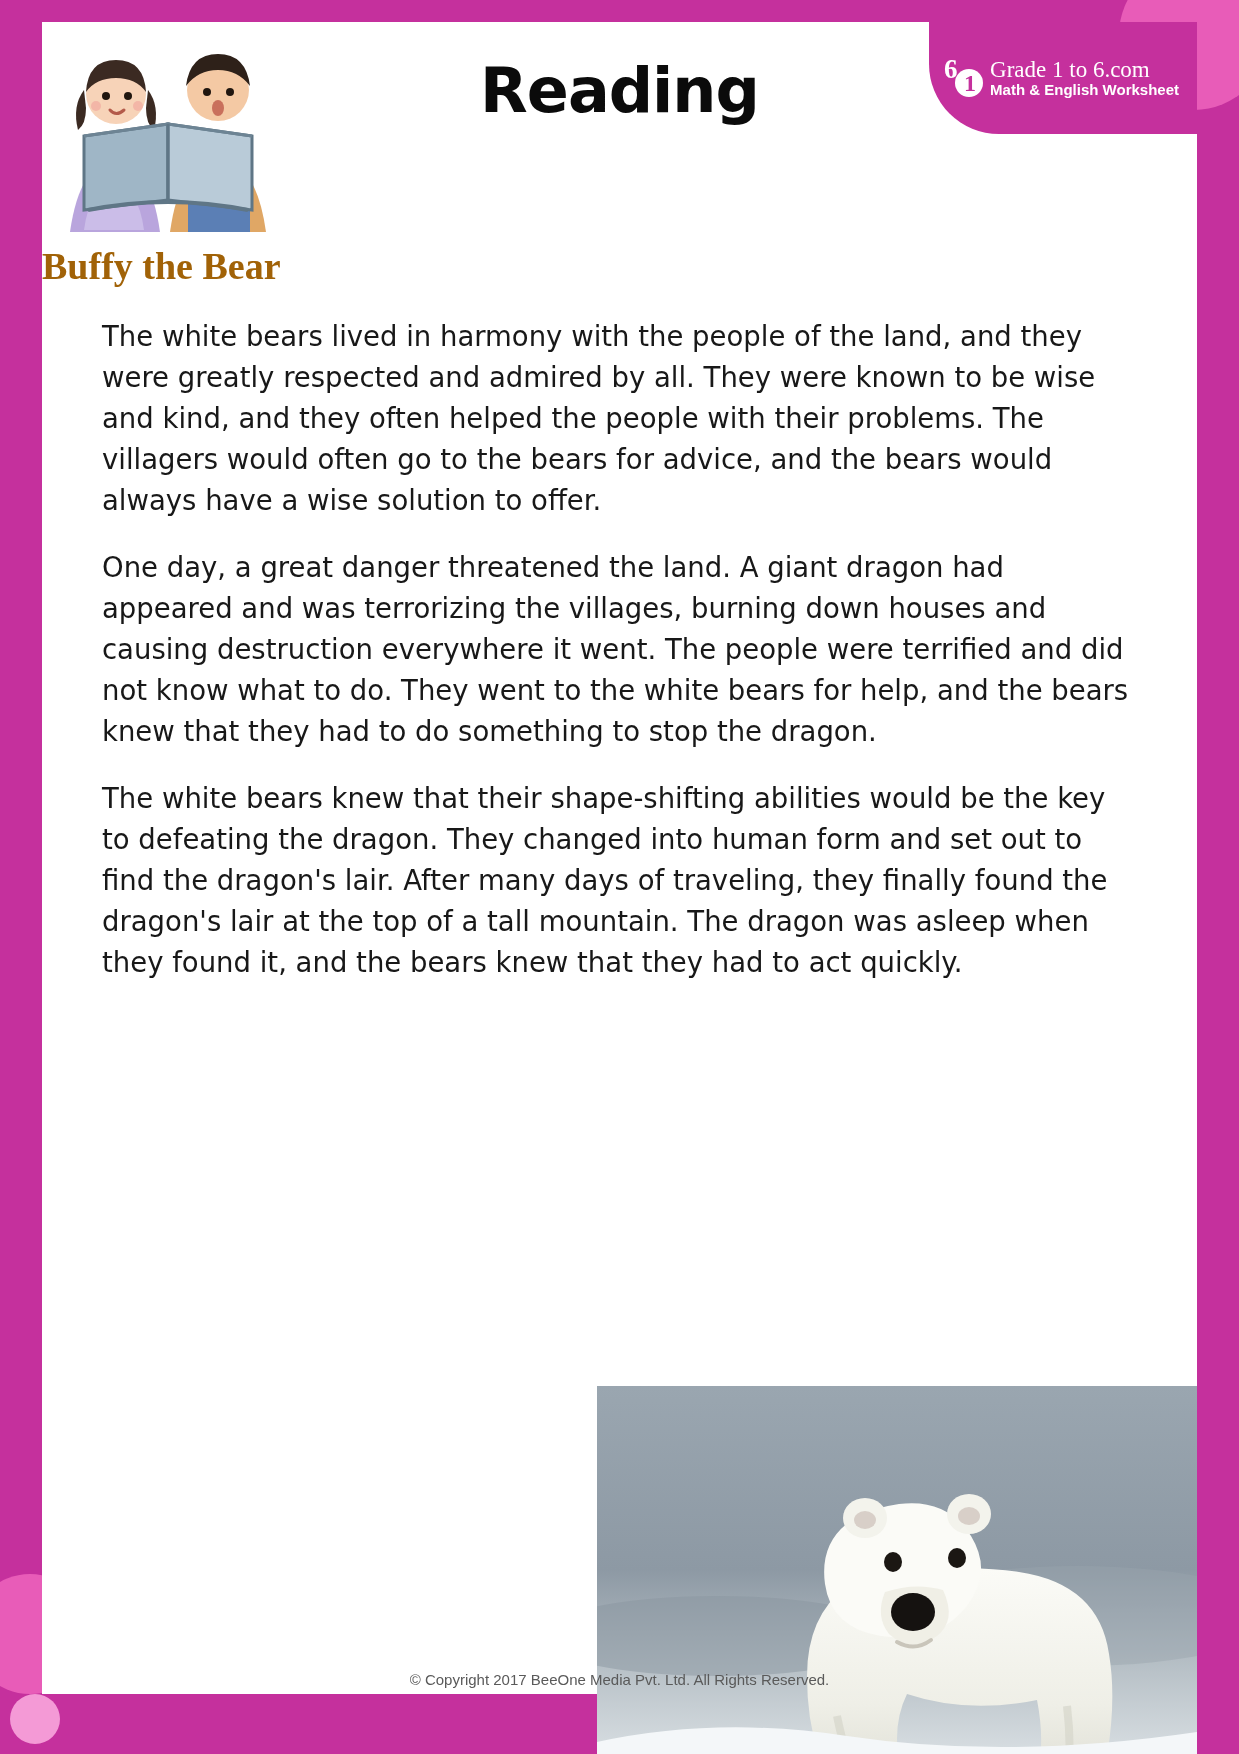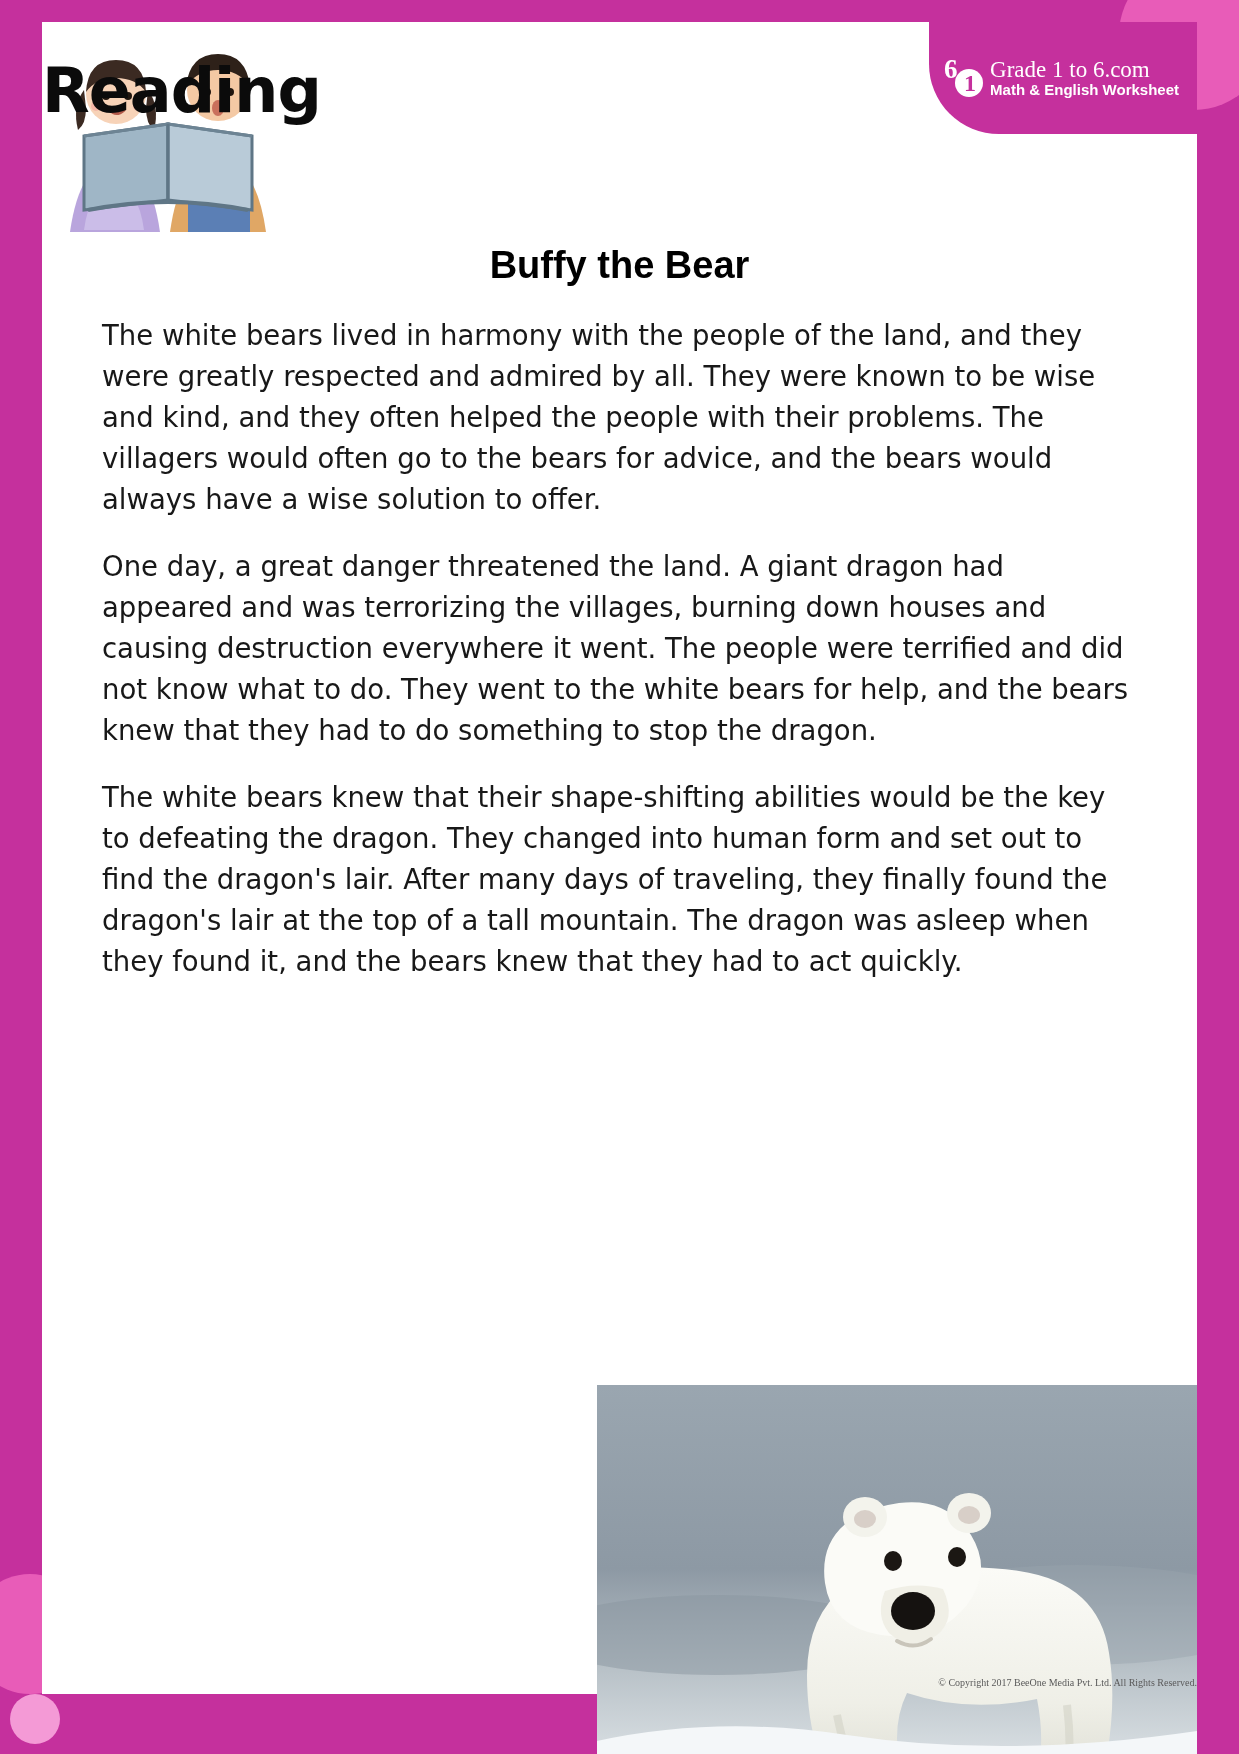--- a/index.html
+++ b/index.html
@@ -39,21 +39,21 @@
 
   
   .header {
     position: relative;
     height: 218px;
   }
   .title {
     position: absolute;
     left: 0; right: 0;
     top: 38px;
-    text-align: left;
+    text-align: center;
     font-family: "DejaVu Sans", sans-serif;
     font-weight: bold;
     font-size: 62px;
     line-height: 1.0;
     color: #0b0b0b;
     letter-spacing: -1px;
   }
 
   
   .kids { position: absolute; left: 8px; top: 10px; width: 230px; height: 210px; }
@@ -107,25 +107,25 @@
   .logo-text .lt2 {
     font-family: "Liberation Sans", sans-serif;
     font-weight: bold;
     font-size: 15px;
     color: #ffffff;
     white-space: nowrap;
   }
 
   
   .story-title {
-    text-align: center;
-    font-family: Liberation Sans, sans-serif;
+    text-align: left;
+    font-family: Liberation Serif, serif;
     font-weight: bold;
     font-size: 38px;
-    color: #000000;
+    color: #a16207;
     margin-top: 4px;
   }
 
   
   .body-wrap {
     position: relative;
     padding: 28px 56px 0 60px;
   }
   .para {
     font-family: "DejaVu Sans", sans-serif;
@@ -146,23 +146,23 @@
     height: 408px;
     overflow: hidden;
     background: #8f9aa4;
   }
   .photo svg { display: block; }
 
   .footer {
     position: absolute;
     left: 0; right: 0;
     bottom: 6px;
-    text-align: right;
-    font-family: Liberation Serif, serif;
-    font-size: 10px;
+    text-align: center;
+    font-family: Liberation Sans, sans-serif;
+    font-size: 15px;
     color: #5a5a5a;
   }
 </style>
 </head>
 <body>
 
 <div class="page-frame">
   <div class="deco-circle dc1"></div>
   <div class="deco-circle dc2"></div>
   <div class="deco-circle dc3"></div>

